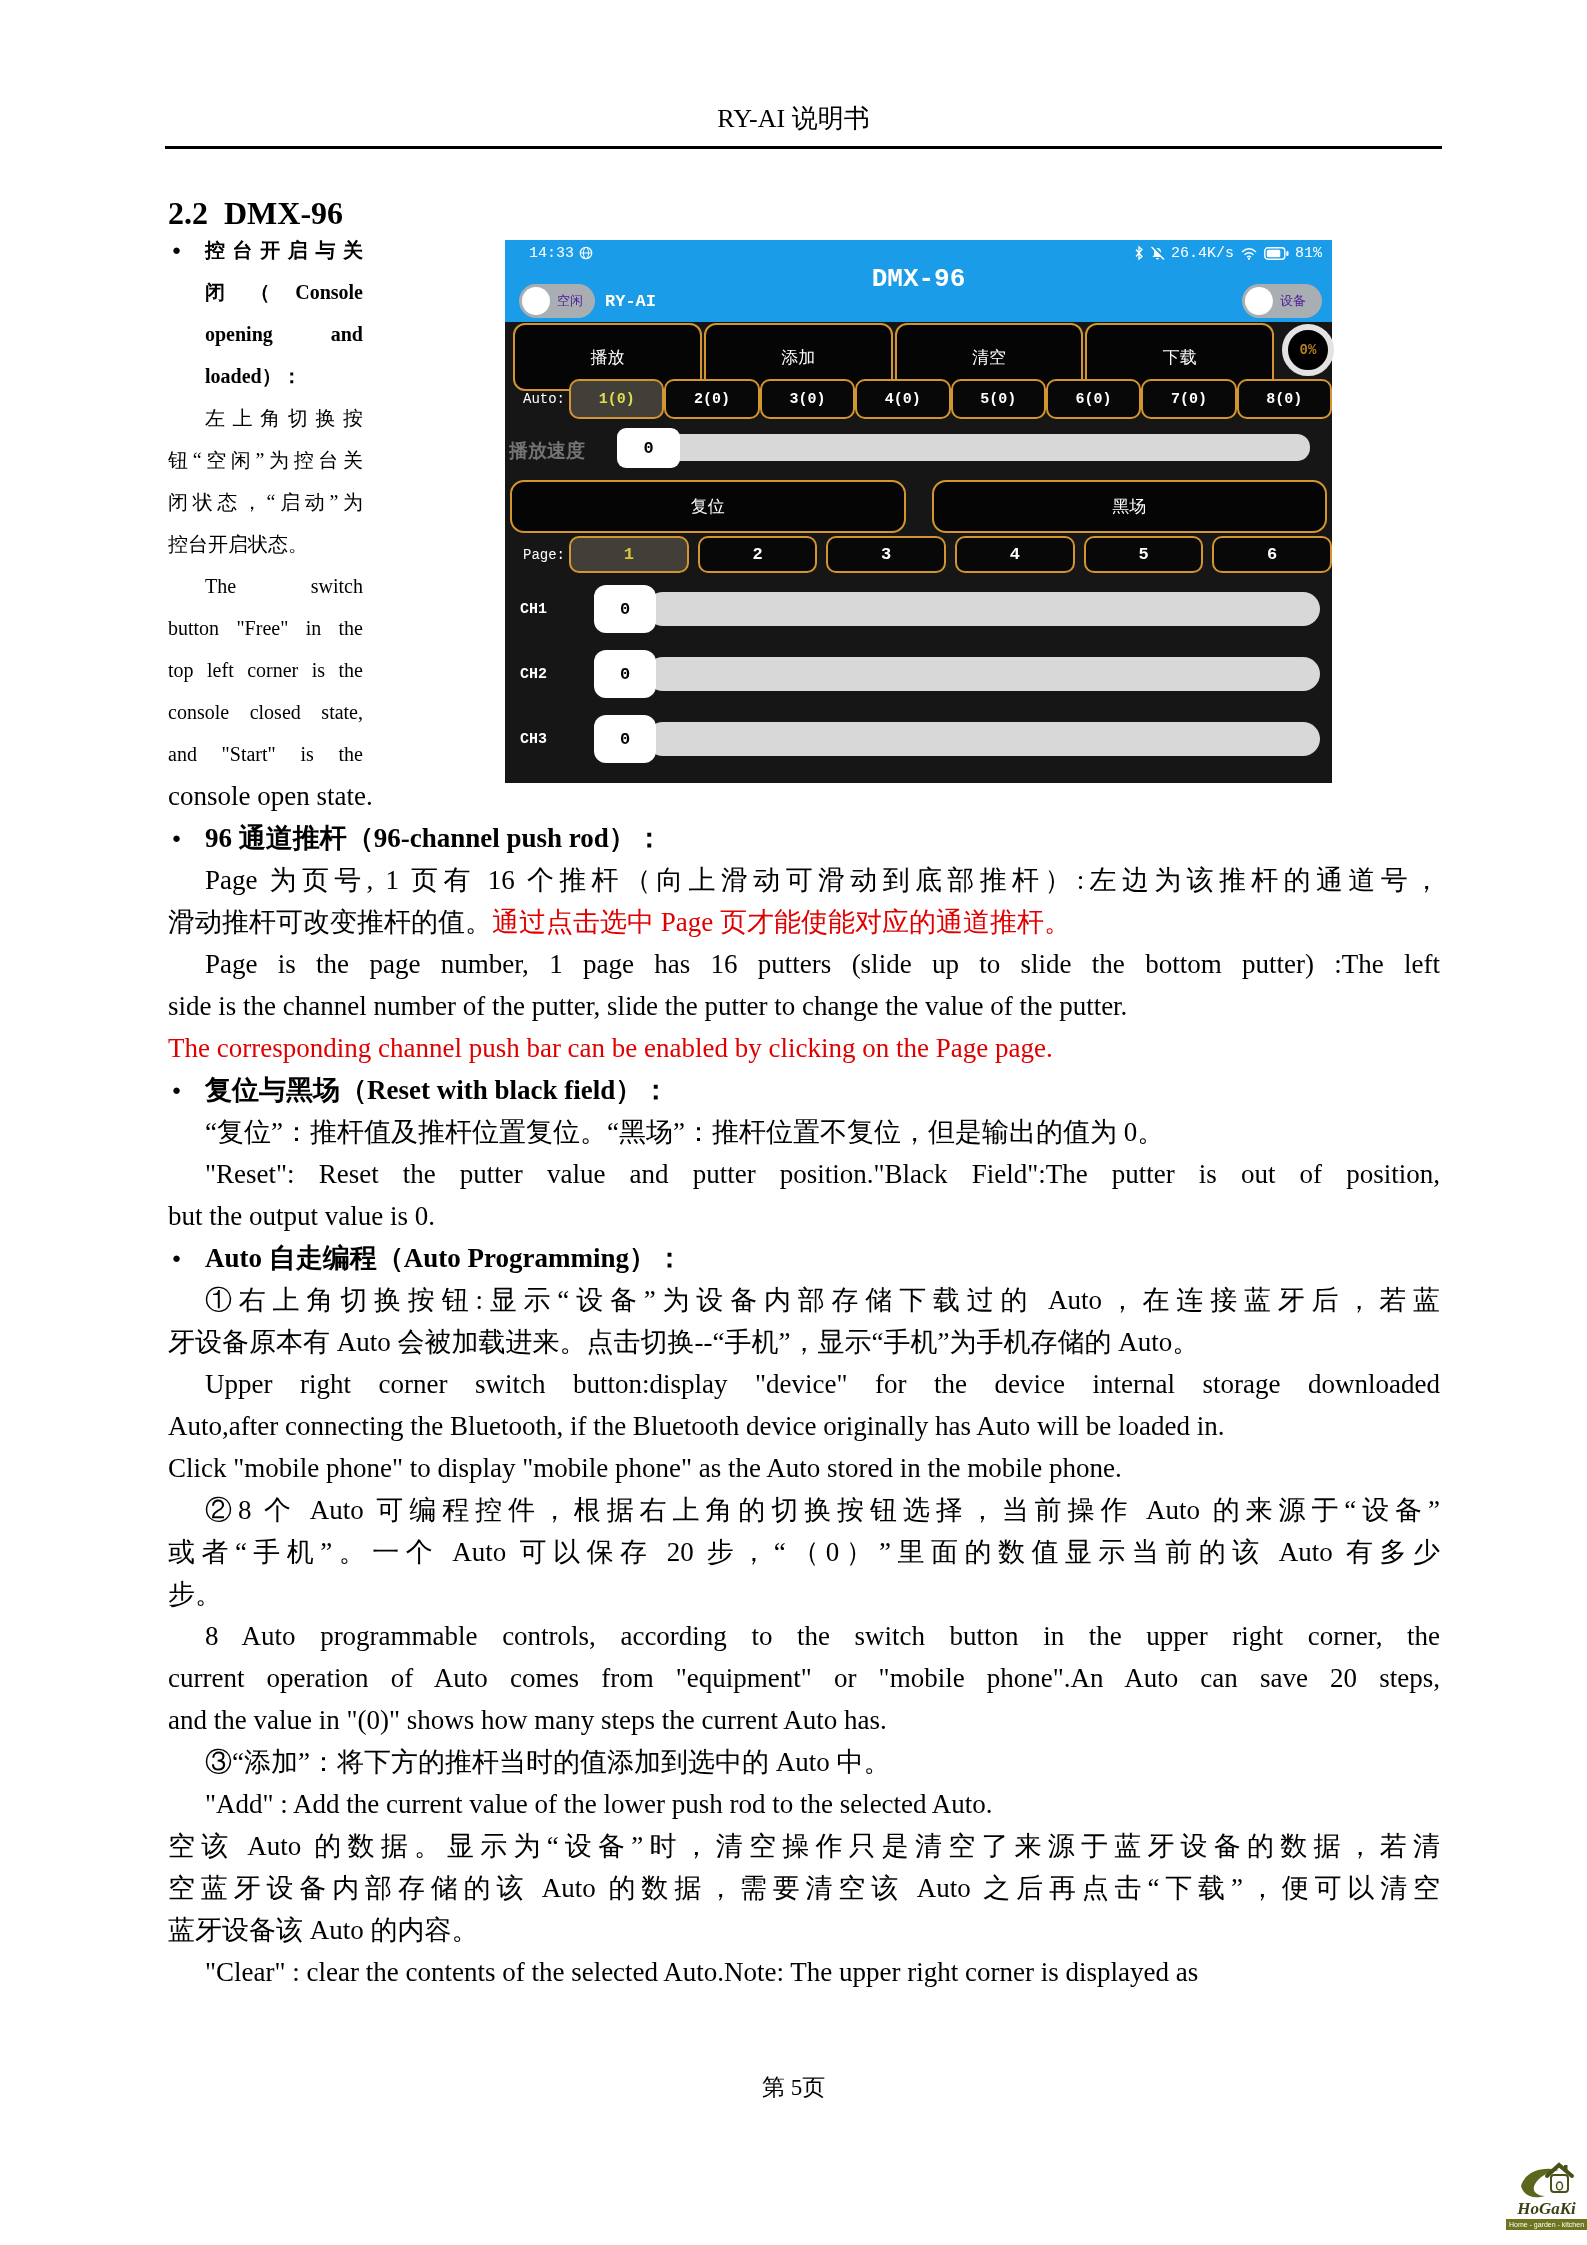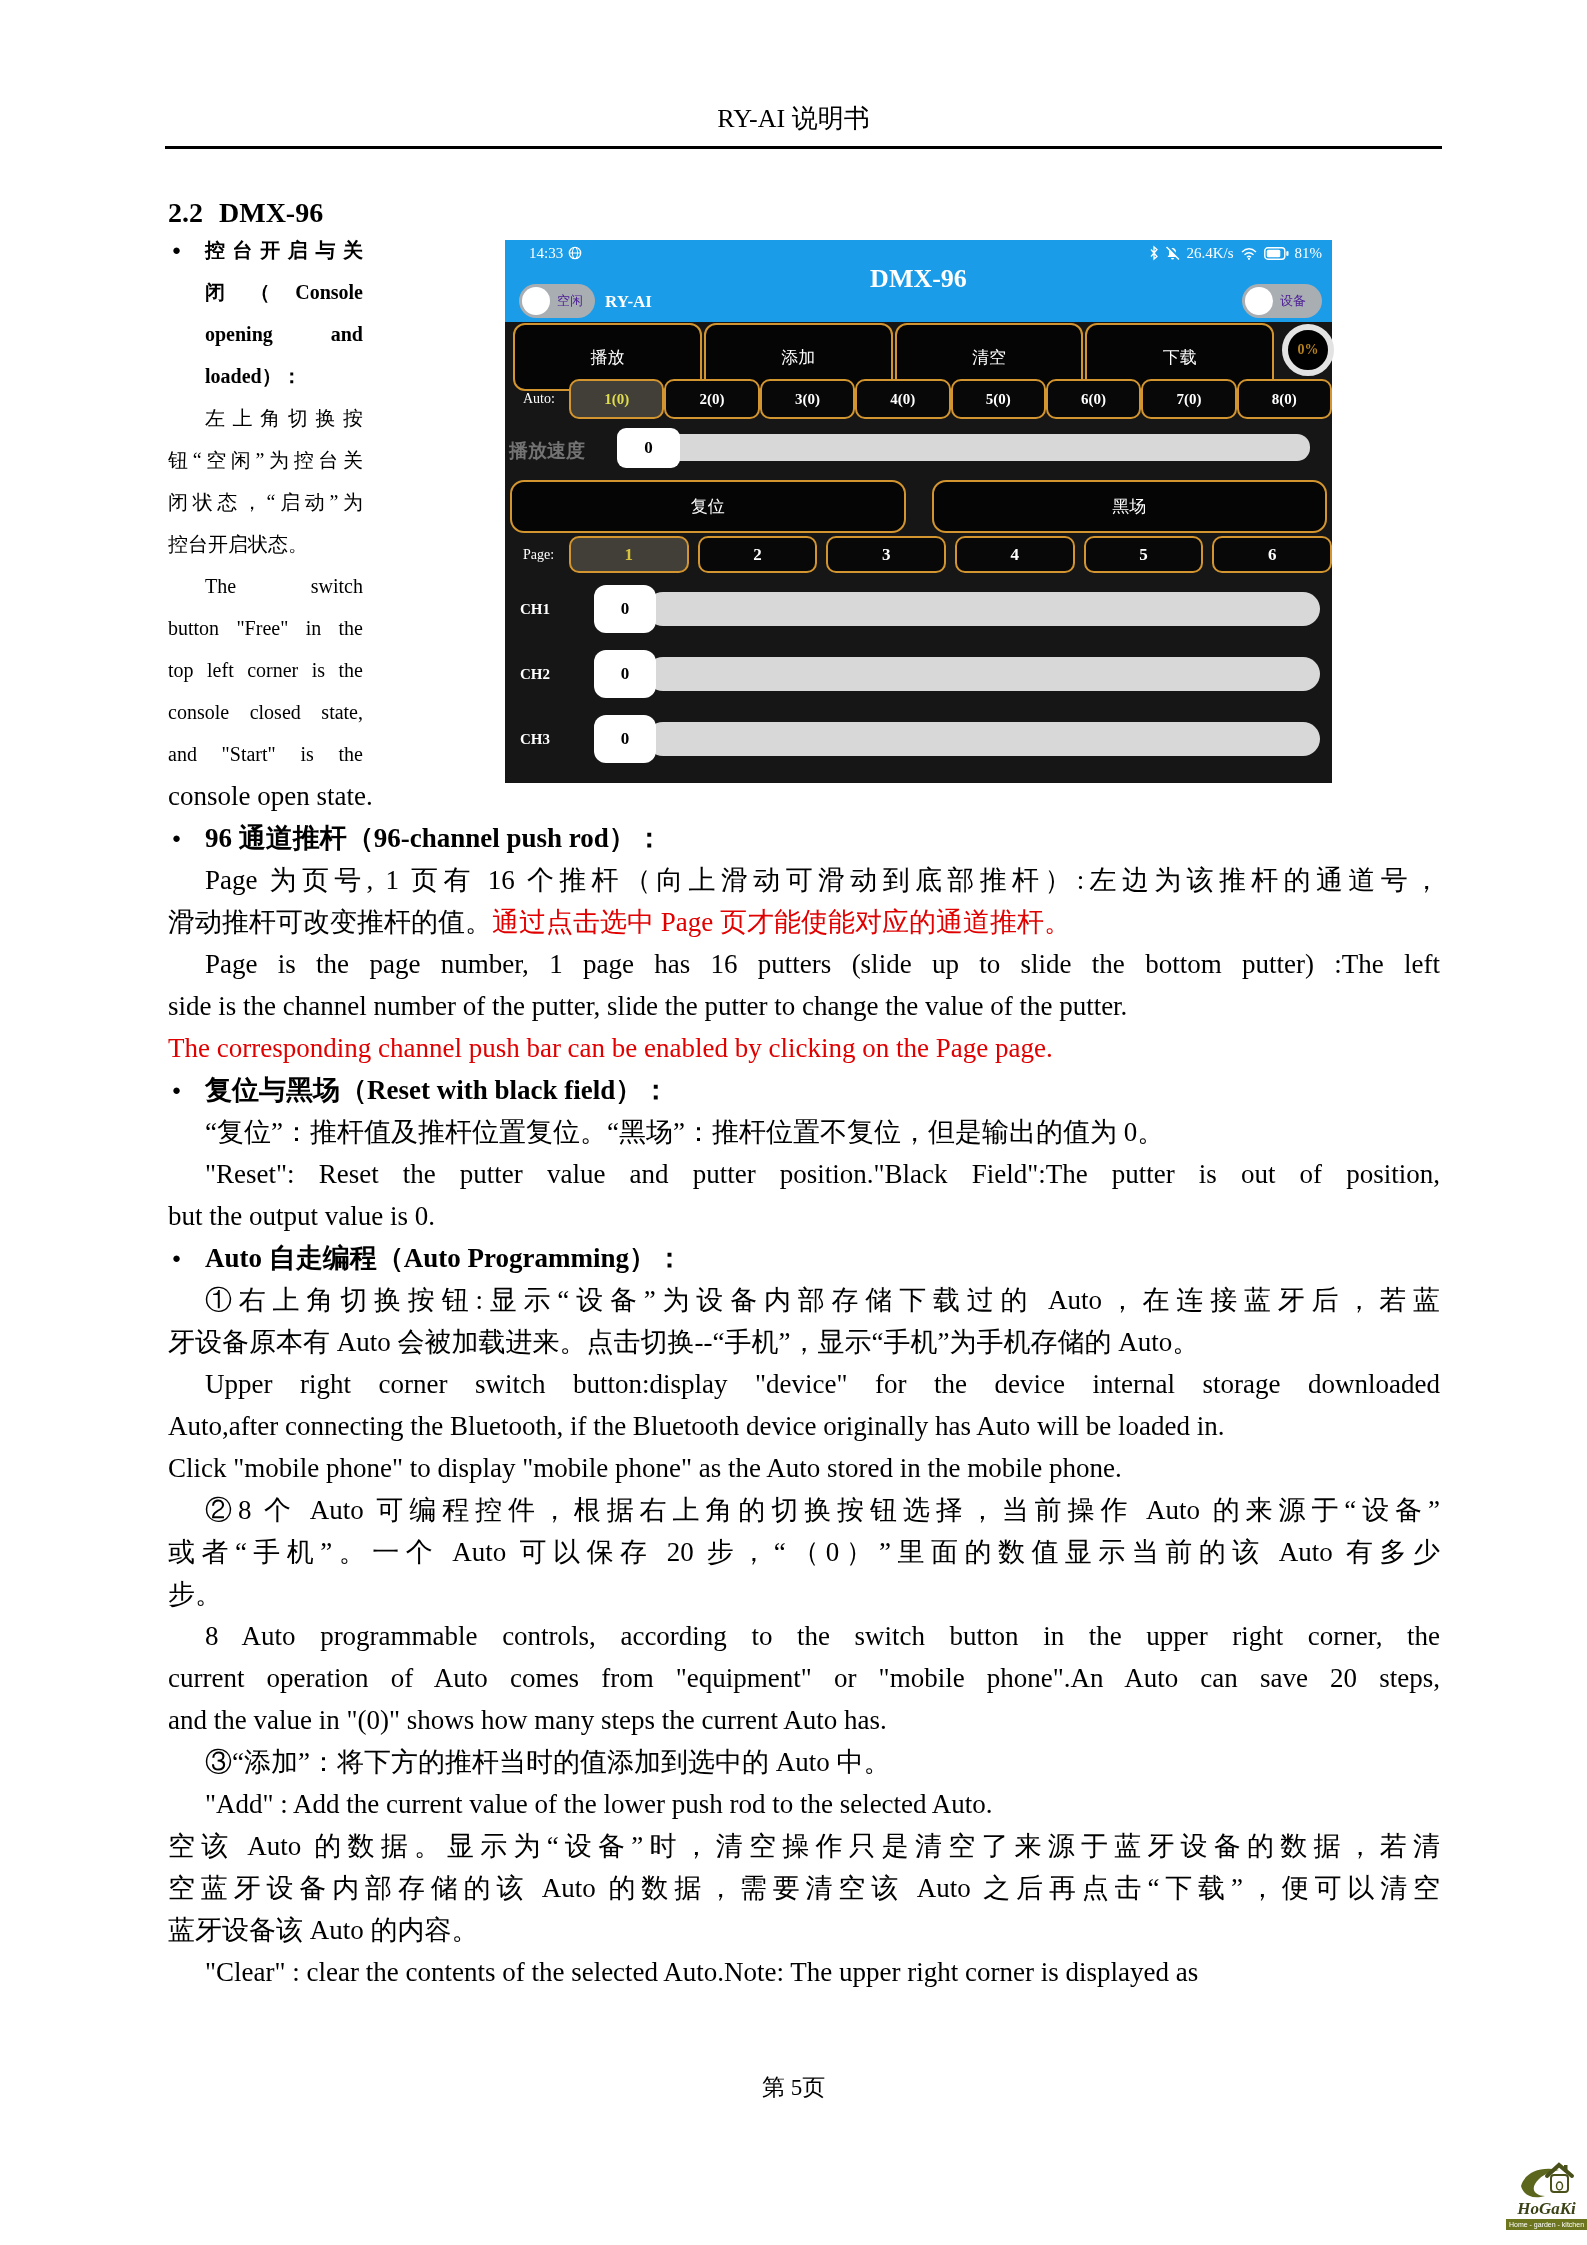--- a/index.html
+++ b/index.html
@@ -2,39 +2,39 @@
 <html><head>
 <meta charset="utf-8">
 <style>
   html,body{margin:0;padding:0;background:#888;}
   .page{position:relative;width:1587px;height:2245px;background:#ffffff;margin:0 auto;
         font-family:"Liberation Serif","DejaVu Serif",serif;color:#000;overflow:hidden;}
 
   
   .doc-header{position:absolute;top:103px;left:0;width:100%;text-align:center;font-size:26px;line-height:32px;}
   .rule{position:absolute;top:146px;left:165px;width:1277px;border-top:3px solid #000;}
-  .section{position:absolute;top:192px;left:168px;font-size:28px;font-weight:bold;line-height:42px;}
+  .section{position:absolute;top:192px;left:168px;font-size:32px;font-weight:bold;line-height:42px;}
   .section .num{margin-right:16px;}
 
   .leftcol{position:absolute;left:168px;top:229px;width:195px;}
   .cl{position:relative;height:42px;line-height:42px;font-size:20px;text-align:justify;overflow:hidden;}
   .body-text{position:absolute;left:168px;top:775px;width:1272px;}
   .bl{position:relative;height:42px;line-height:42px;font-size:27px;text-align:justify;overflow:hidden;}
   .bold{font-weight:bold;}
   .fill{text-align-last:justify;}
   .indent{text-indent:37px;}
   .hang{padding-left:37px;}
   .redline,.red{color:#e00000;}
   .bm{position:absolute;left:4px;top:0;font-size:15px;}
   .bm:empty{display:none;}
   .footer{position:absolute;top:2072px;left:0;width:100%;text-align:center;font-size:23px;}
 
   
   .app{position:absolute;left:505px;top:240px;width:827px;height:543px;background:#161616;
-       font-family:Liberation Serif, serif;}
+       font-family:Liberation Mono, monospace;}
   .app-header{position:absolute;left:0;top:0;width:100%;height:82px;background:#1a9ce8;}
   .statusbar{position:absolute;top:3px;left:0;width:100%;height:20px;display:flex;justify-content:space-between;
              align-items:center;box-sizing:border-box;padding:0 10px;color:#fff;font-size:15px;}
   .status-left{display:flex;gap:5px;align-items:center;margin-left:14px;}
   .status-right{display:flex;gap:6px;align-items:center;}
   .app-title{position:absolute;top:24px;left:0;width:100%;text-align:center;color:#fff;font-size:26px;font-weight:bold;}
   .toggle{position:absolute;top:44px;height:34px;border-radius:17px;background:#a9aeb3;display:flex;align-items:center;}
   .toggle-left{left:14px;width:76px;}
   .toggle-right{right:10px;width:80px;}
   .knob{width:28px;height:28px;margin:3px;border-radius:50%;background:#fff;flex:none;}

